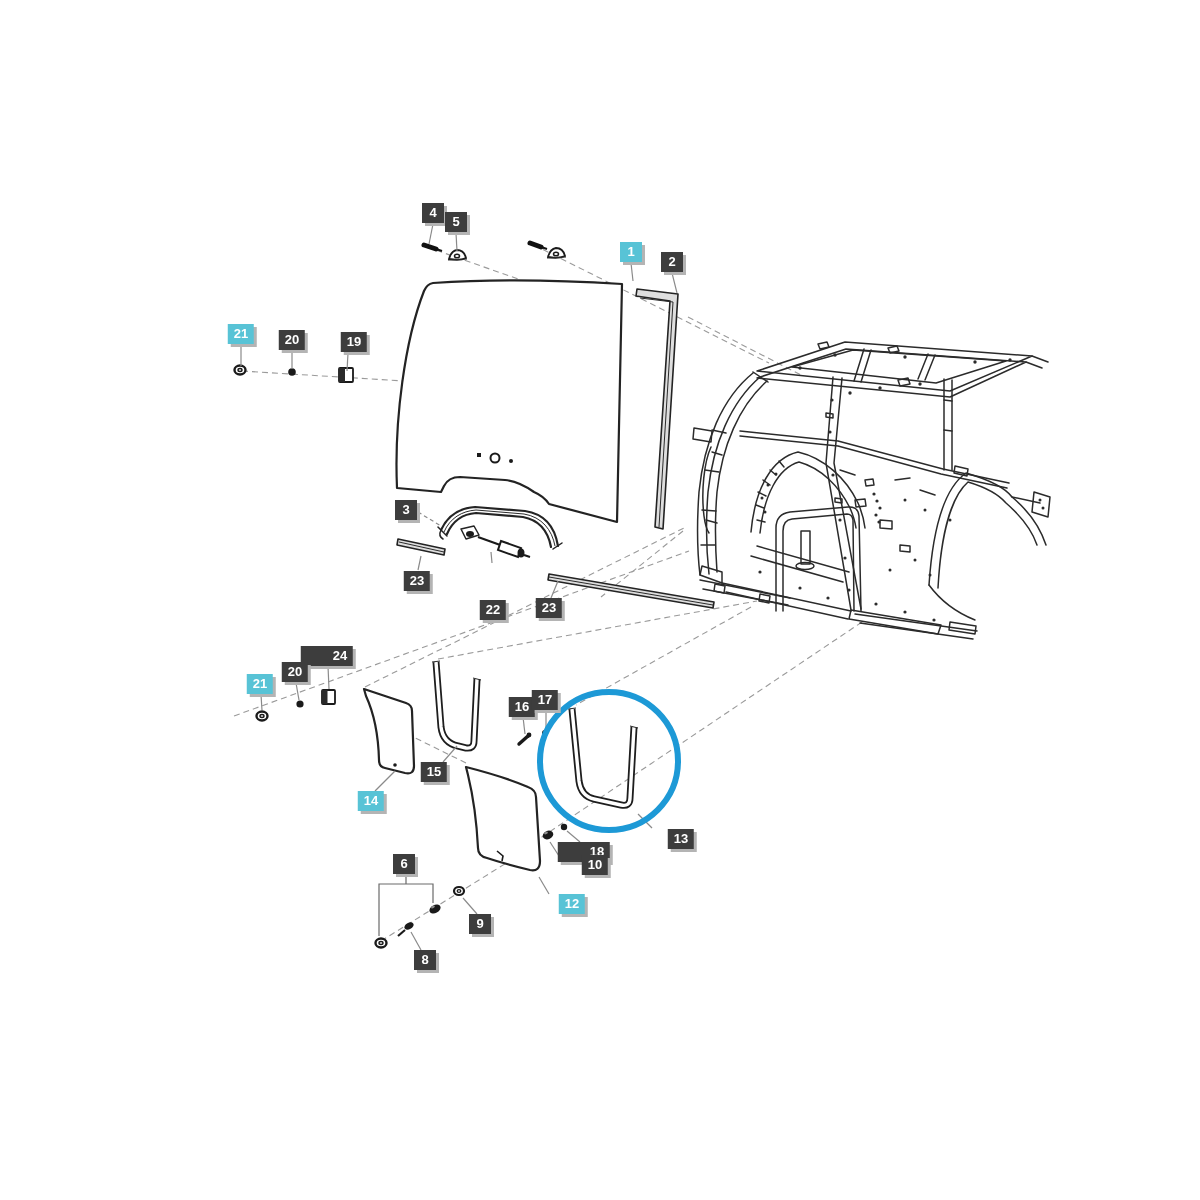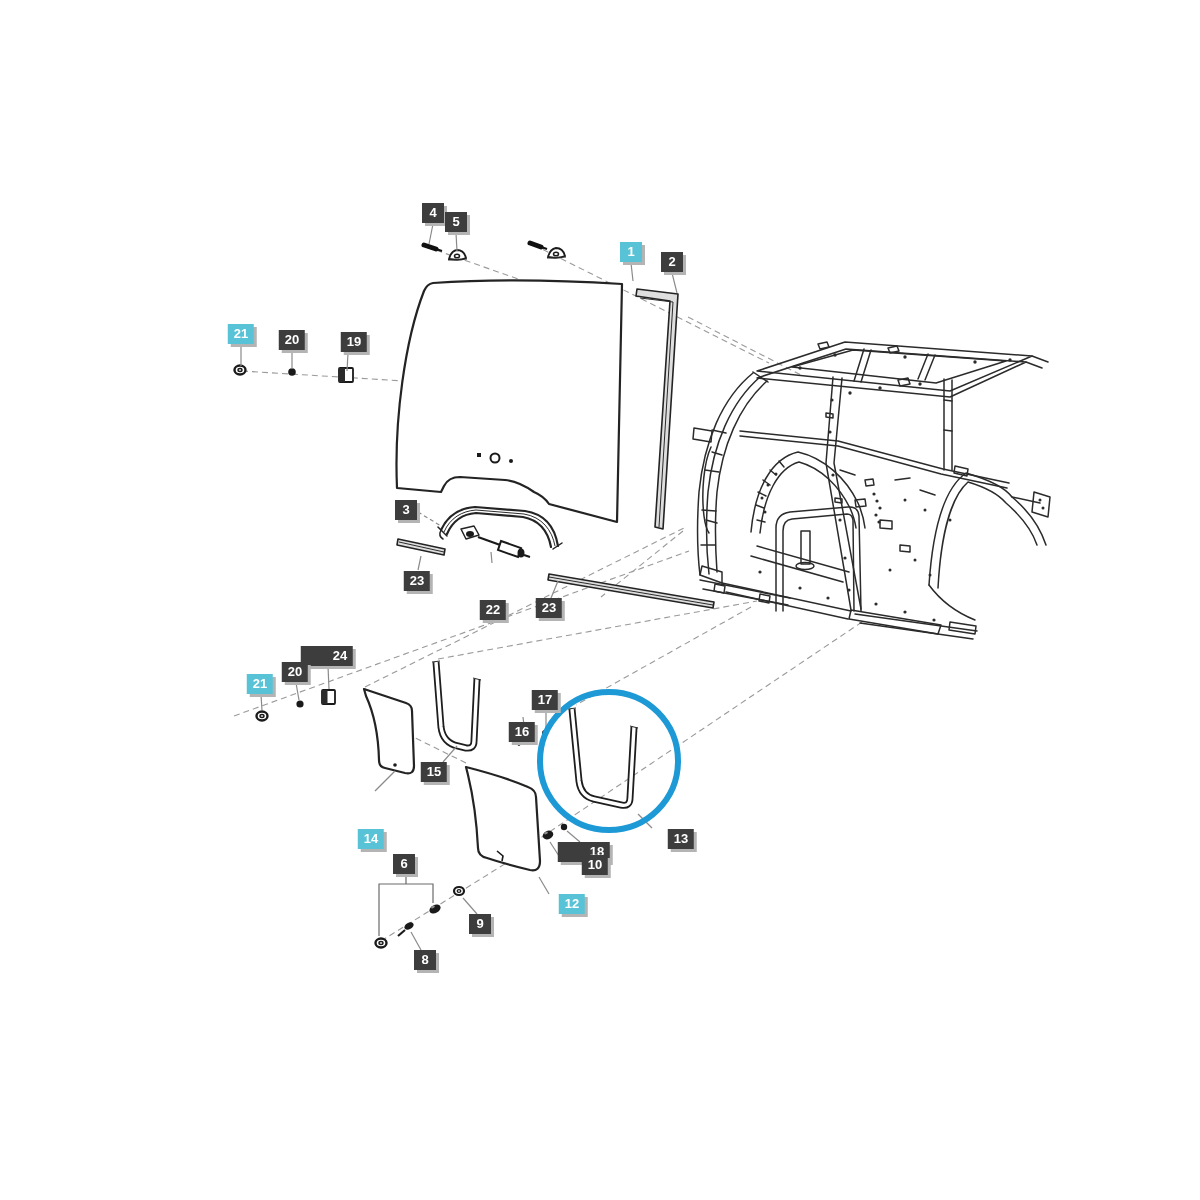--- a/index.html
+++ b/index.html
@@ -328,24 +328,24 @@
       <div class="part-label cyan" style="left: 241px; top: 334px;">21</div>
       <div class="part-label dark" style="left: 292px; top: 340px;">20</div>
       <div class="part-label dark" style="left: 348px; top: 342px; margin-left: 6px;">19</div>
       <div class="part-label dark" style="left: 406px; top: 510px;">3</div>
       <div class="part-label dark" style="left: 417px; top: 581px;">23</div>
       <div class="part-label dark" style="left: 493px; top: 574px; margin-top: 36px;">22</div>
       <div class="part-label dark" style="left: 549px; top: 608px;">23</div>
       <div class="part-label dark" style="left: 327px; top: 656px; padding-left: 32px;">24</div>
       <div class="part-label dark" style="left: 295px; top: 672px;">20</div>
       <div class="part-label cyan" style="left: 260px; top: 684px;">21</div>
-      <div class="part-label dark" style="left: 522px; top: 707px; margin-top: 25px;">16</div>
+      <div class="part-label dark" style="left: 522px; top: 707px;">16</div>
       <div class="part-label dark" style="left: 545px; top: 700px;">17</div>
       <div class="part-label dark" style="left: 434px; top: 772px;">15</div>
-      <div class="part-label cyan" style="left: 371px; top: 839px;">14</div>
+      <div class="part-label cyan" style="left: 371px; top: 801px;">14</div>
       <div class="part-label dark" style="left: 660px; top: 839px; margin-left: 21px;">13</div>
       <div class="part-label dark" style="left: 584px; top: 852px; padding-left: 32px;">18</div>
       <div class="part-label dark" style="left: 563px; top: 865px; margin-left: 32px;">10</div>
       <div class="part-label cyan" style="left: 572px; top: 904px;">12</div>
       <div class="part-label dark" style="left: 404px; top: 864px;">6</div>
       <div class="part-label dark" style="left: 480px; top: 924px;">9</div>
       <div class="part-label dark" style="left: 425px; top: 960px;">8</div>
     </div>
 </div>
 

